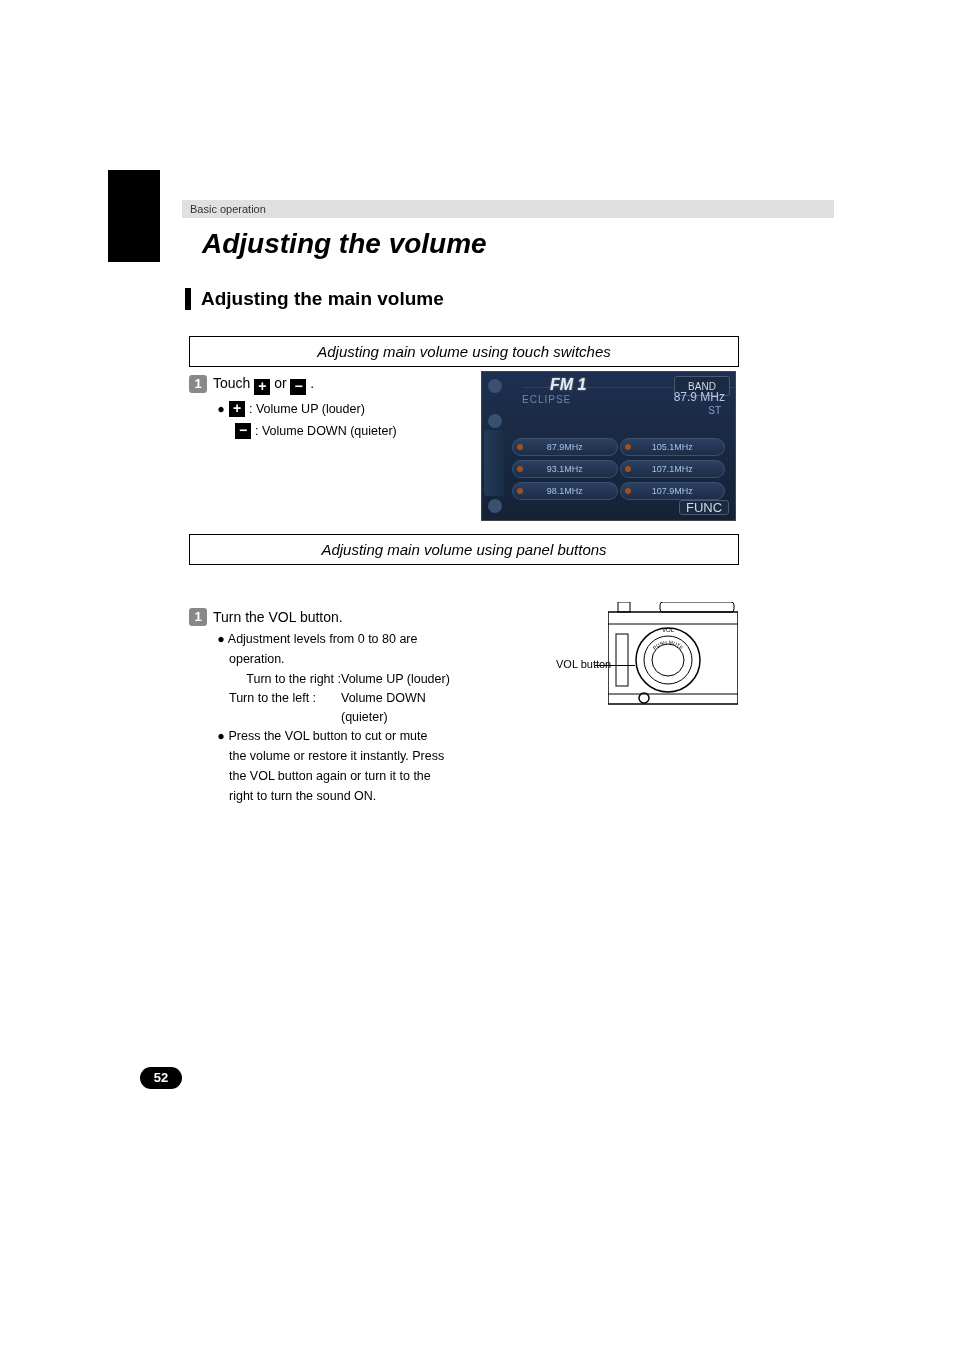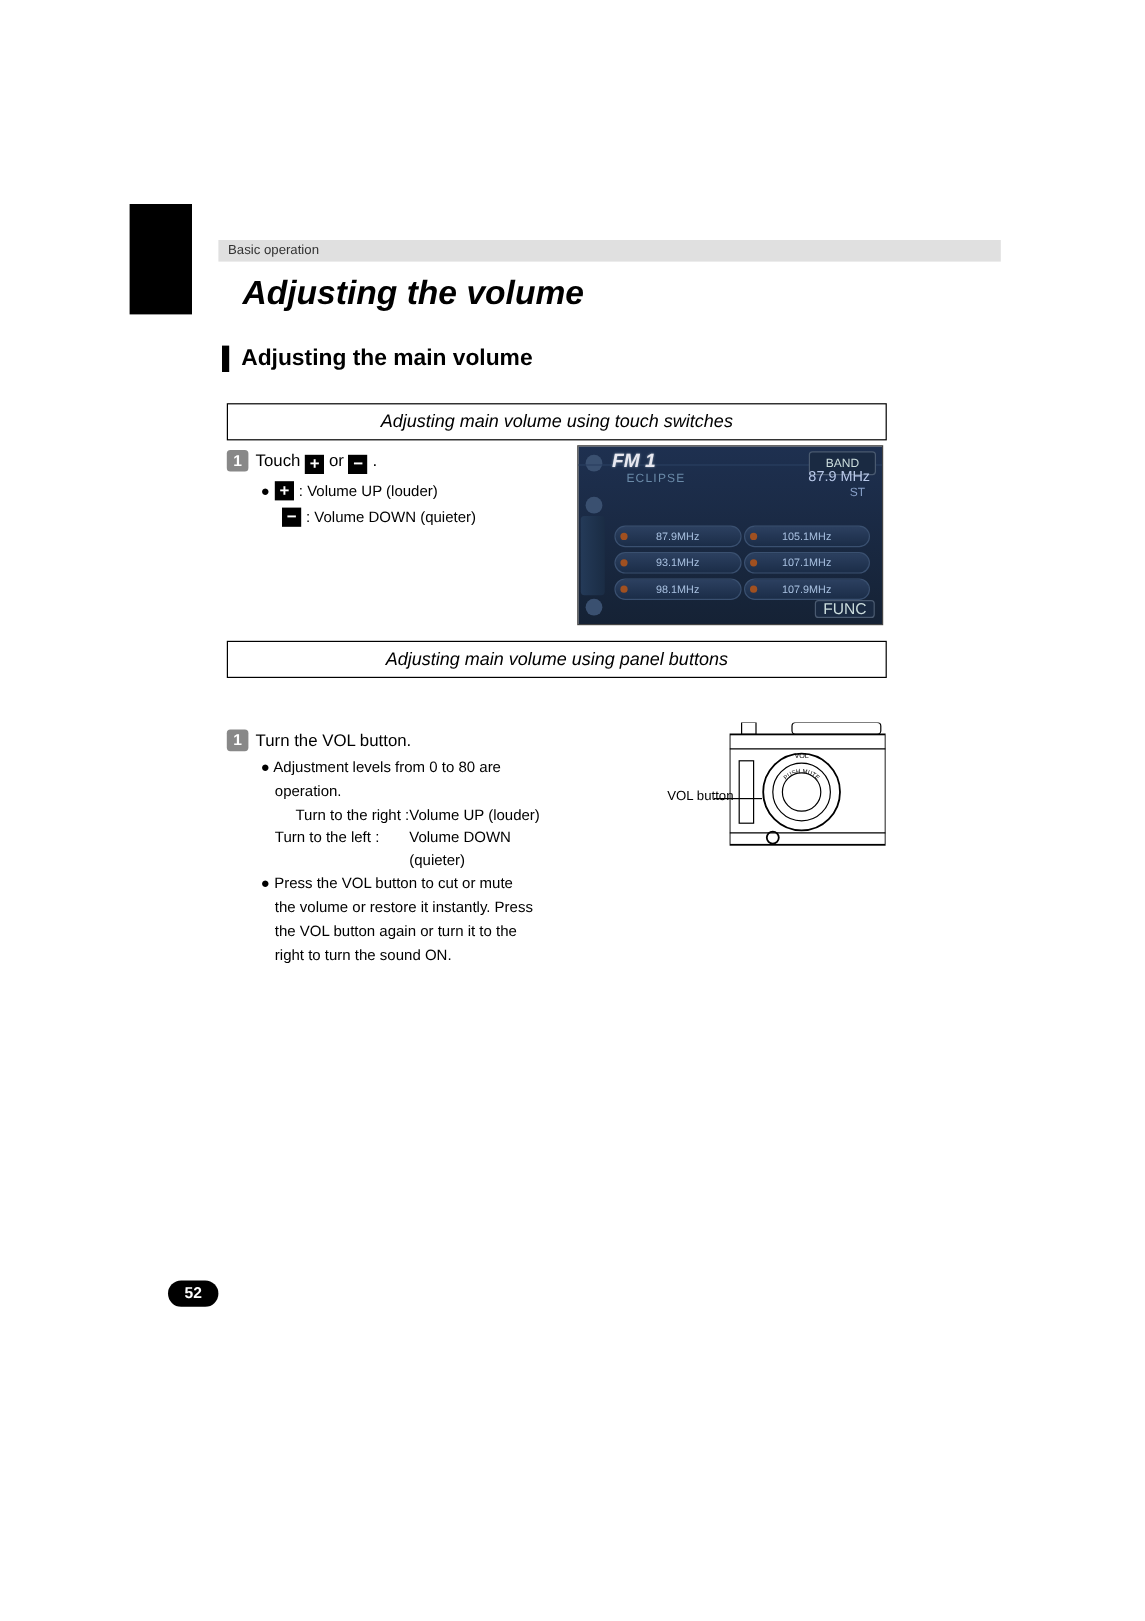--- a/index.html
+++ b/index.html
@@ -123,20 +123,21 @@
       width: 255px;
       height: 150px;
       background: linear-gradient(180deg, #1e3050 0%, #152235 100%);
       border: 1px solid #444;
       font-family: Arial, sans-serif;
     }
     .fm-top {
       height: 16px;
       position: relative;
       border-bottom: 1px solid #2a4060;
+      margin-left: 40px;
     }
     .fm-title {
       position: absolute;
       left: 28px;
       top: 4px;
       color: #e8e8f0;
       font-weight: bold;
       font-style: italic;
       font-size: 16px;
       text-shadow: 0 0 2px #89a;

